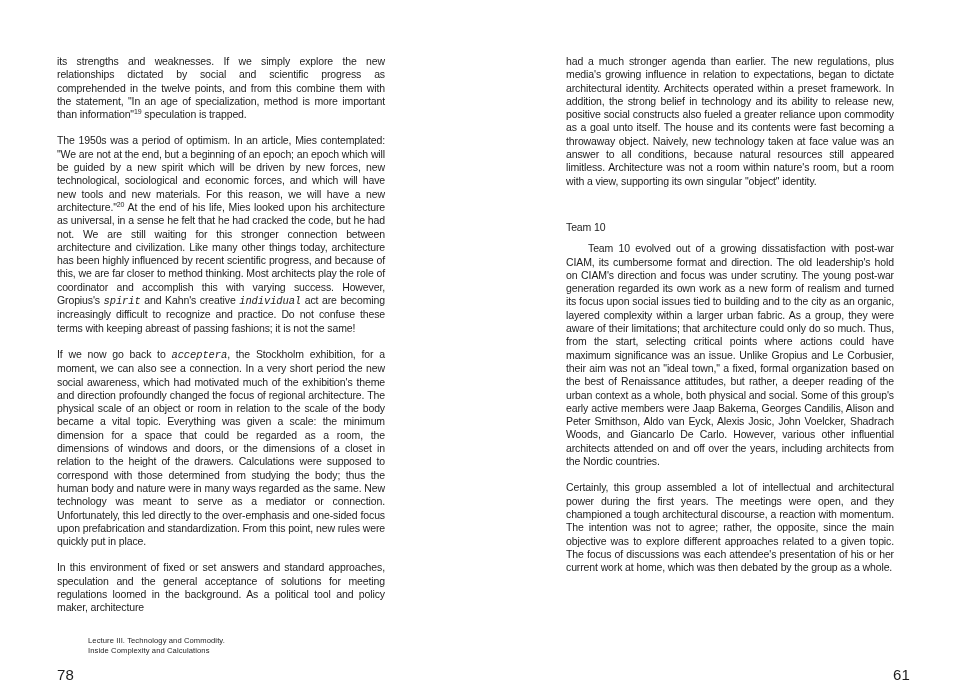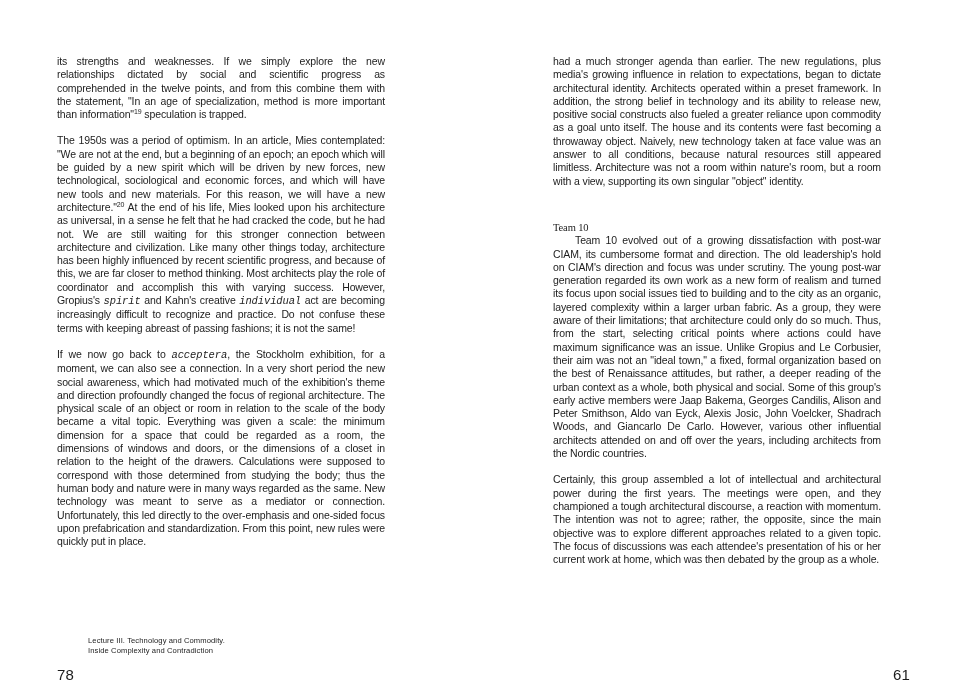--- a/index.html
+++ b/index.html
@@ -12,34 +12,34 @@
     overflow: hidden;
   }
   .spread { position: relative; width: 964px; height: 681px; background: #ffffff; }
 
   .text-column {
     position: absolute;
     top: 55px;
     width: 328px;
   }
   .text-column.left  { left: 57px;  }
-  .text-column.right { left: 553px; }
+  .text-column.right { left: 566px; }
 
   p.block {
     margin: 0;
     font-size: 10.5px;
     line-height: 13.3px;
     letter-spacing: -0.12px;
     text-align: justify;
     color: #1c1c1c;
   }
   .block + .block { margin-top: 13px; }
   p.block.space-large { margin-top: 33px; }
-  p.block.space-none  { margin-top: 0; }
-  p.block.heading { text-align: left; font-family: Liberation Serif, serif; }
+  p.block.space-none  { margin-top: 8px; }
+  p.block.heading { text-align: left; }
   p.block.indent { text-indent: 22px; }
 
   p.block em { font-style: italic; font-family: Liberation Mono, monospace; }
   p.block sup {
     font-size: 7px;
     line-height: 0;
     vertical-align: super;
   }
 
   .page-number {
@@ -65,31 +65,32 @@
 </style>
 </head>
 <body style="background: rgb(255, 255, 255); color: rgb(28, 28, 28);">
 
 <div class="spread">
 
   <div class="text-column left">
       <p class="block"><span>its strengths and weaknesses. If we simply explore the new relationships dictated by social and scientific progress as comprehended in the twelve points, and from this combine them with the statement, "In an age of specialization, method is more important than information"</span><sup>19</sup><span> speculation is trapped.</span></p>
       <p class="block"><span>The 1950s was a period of optimism. In an article, Mies contemplated: "We are not at the end, but a beginning of an epoch; an epoch which will be guided by a new spirit which will be driven by new forces, new technological, sociological and economic forces, and which will have new tools and new materials. For this reason, we will have a new architecture."</span><sup>20</sup><span> At the end of his life, Mies looked upon his architecture as universal, in a sense he felt that he had cracked the code, but he had not. We are still waiting for this stronger connection between architecture and civilization. Like many other things today, architecture has been highly influenced by recent scientific progress, and because of this, we are far closer to method thinking. Most architects play the role of coordinator and accomplish this with varying success. However, Gropius's </span><em>spirit</em><span> and Kahn's creative </span><em>individual</em><span> act are becoming increasingly difficult to recognize and practice. Do not confuse these terms with keeping abreast of passing fashions; it is not the same!</span></p>
       <p class="block"><span>If we now go back to </span><em>acceptera</em><span>, the Stockholm exhibition, for a moment, we can also see a connection. In a very short period the new social awareness, which had motivated much of the exhibition's theme and direction profoundly changed the focus of regional architecture. The physical scale of an object or room in relation to the scale of the body became a vital topic. Everything was given a scale: the minimum dimension for a space that could be regarded as a room, the dimensions of windows and doors, or the dimensions of a closet in relation to the height of the drawers. Calculations were supposed to correspond with those determined from studying the body; thus the human body and nature were in many ways regarded as the same. New technology was meant to serve as a mediator or connection. Unfortunately, this led directly to the over-emphasis and one-sided focus upon prefabrication and standardization. From this point, new rules were quickly put in place.</span></p>
+      <p class="block"><span>In this environment of fixed or set answers and standard approaches, speculation and the general acceptance of solutions for meeting regulations loomed in the background. As a political tool and policy maker, architecture</span></p>
     </div>
 
   <div class="text-column right">
       <p class="block"><span>had a much stronger agenda than earlier. The new regulations, plus media's growing influence in relation to expectations, began to dictate architectural identity. Architects operated within a preset framework. In addition, the strong belief in technology and its ability to release new, positive social constructs also fueled a greater reliance upon commodity as a goal unto itself. The house and its contents were fast becoming a throwaway object. Naively, new technology taken at face value was an answer to all conditions, because natural resources still appeared limitless. Architecture was not a room within nature's room, but a room with a view, supporting its own singular "object" identity.</span></p>
       <p class="block heading space-large"><span>Team 10</span></p>
       <p class="block indent space-none"><span>Team 10 evolved out of a growing dissatisfaction with post-war CIAM, its cumbersome format and direction. The old leadership's hold on CIAM's direction and focus was under scrutiny. The young post-war generation regarded its own work as a new form of realism and turned its focus upon social issues tied to building and to the city as an organic, layered complexity within a larger urban fabric. As a group, they were aware of their limitations; that architecture could only do so much. Thus, from the start, selecting critical points where actions could have maximum significance was an issue. Unlike Gropius and Le Corbusier, their aim was not an "ideal town," a fixed, formal organization based on the best of Renaissance attitudes, but rather, a deeper reading of the urban context as a whole, both physical and social. Some of this group's early active members were Jaap Bakema, Georges Candilis, Alison and Peter Smithson, Aldo van Eyck, Alexis Josic, John Voelcker, Shadrach Woods, and Giancarlo De Carlo. However, various other influential architects attended on and off over the years, including architects from the Nordic countries.</span></p>
       <p class="block"><span>Certainly, this group assembled a lot of intellectual and architectural power during the first years. The meetings were open, and they championed a tough architectural discourse, a reaction with momentum. The intention was not to agree; rather, the opposite, since the main objective was to explore different approaches related to a given topic. The focus of discussions was each attendee's presentation of his or her current work at home, which was then debated by the group as a whole.</span></p>
     </div>
 
   <span class="page-number left">78</span>
 
   <div class="running-footer">
     <div>Lecture III. Technology and Commodity.</div>
-    <div>Inside Complexity and Contradiction</div>
+    <div>Inside Complexity and Calculations</div>
   </div>
 
   <span class="page-number right">61</span>
 
 </div>
 
 </body></html>

